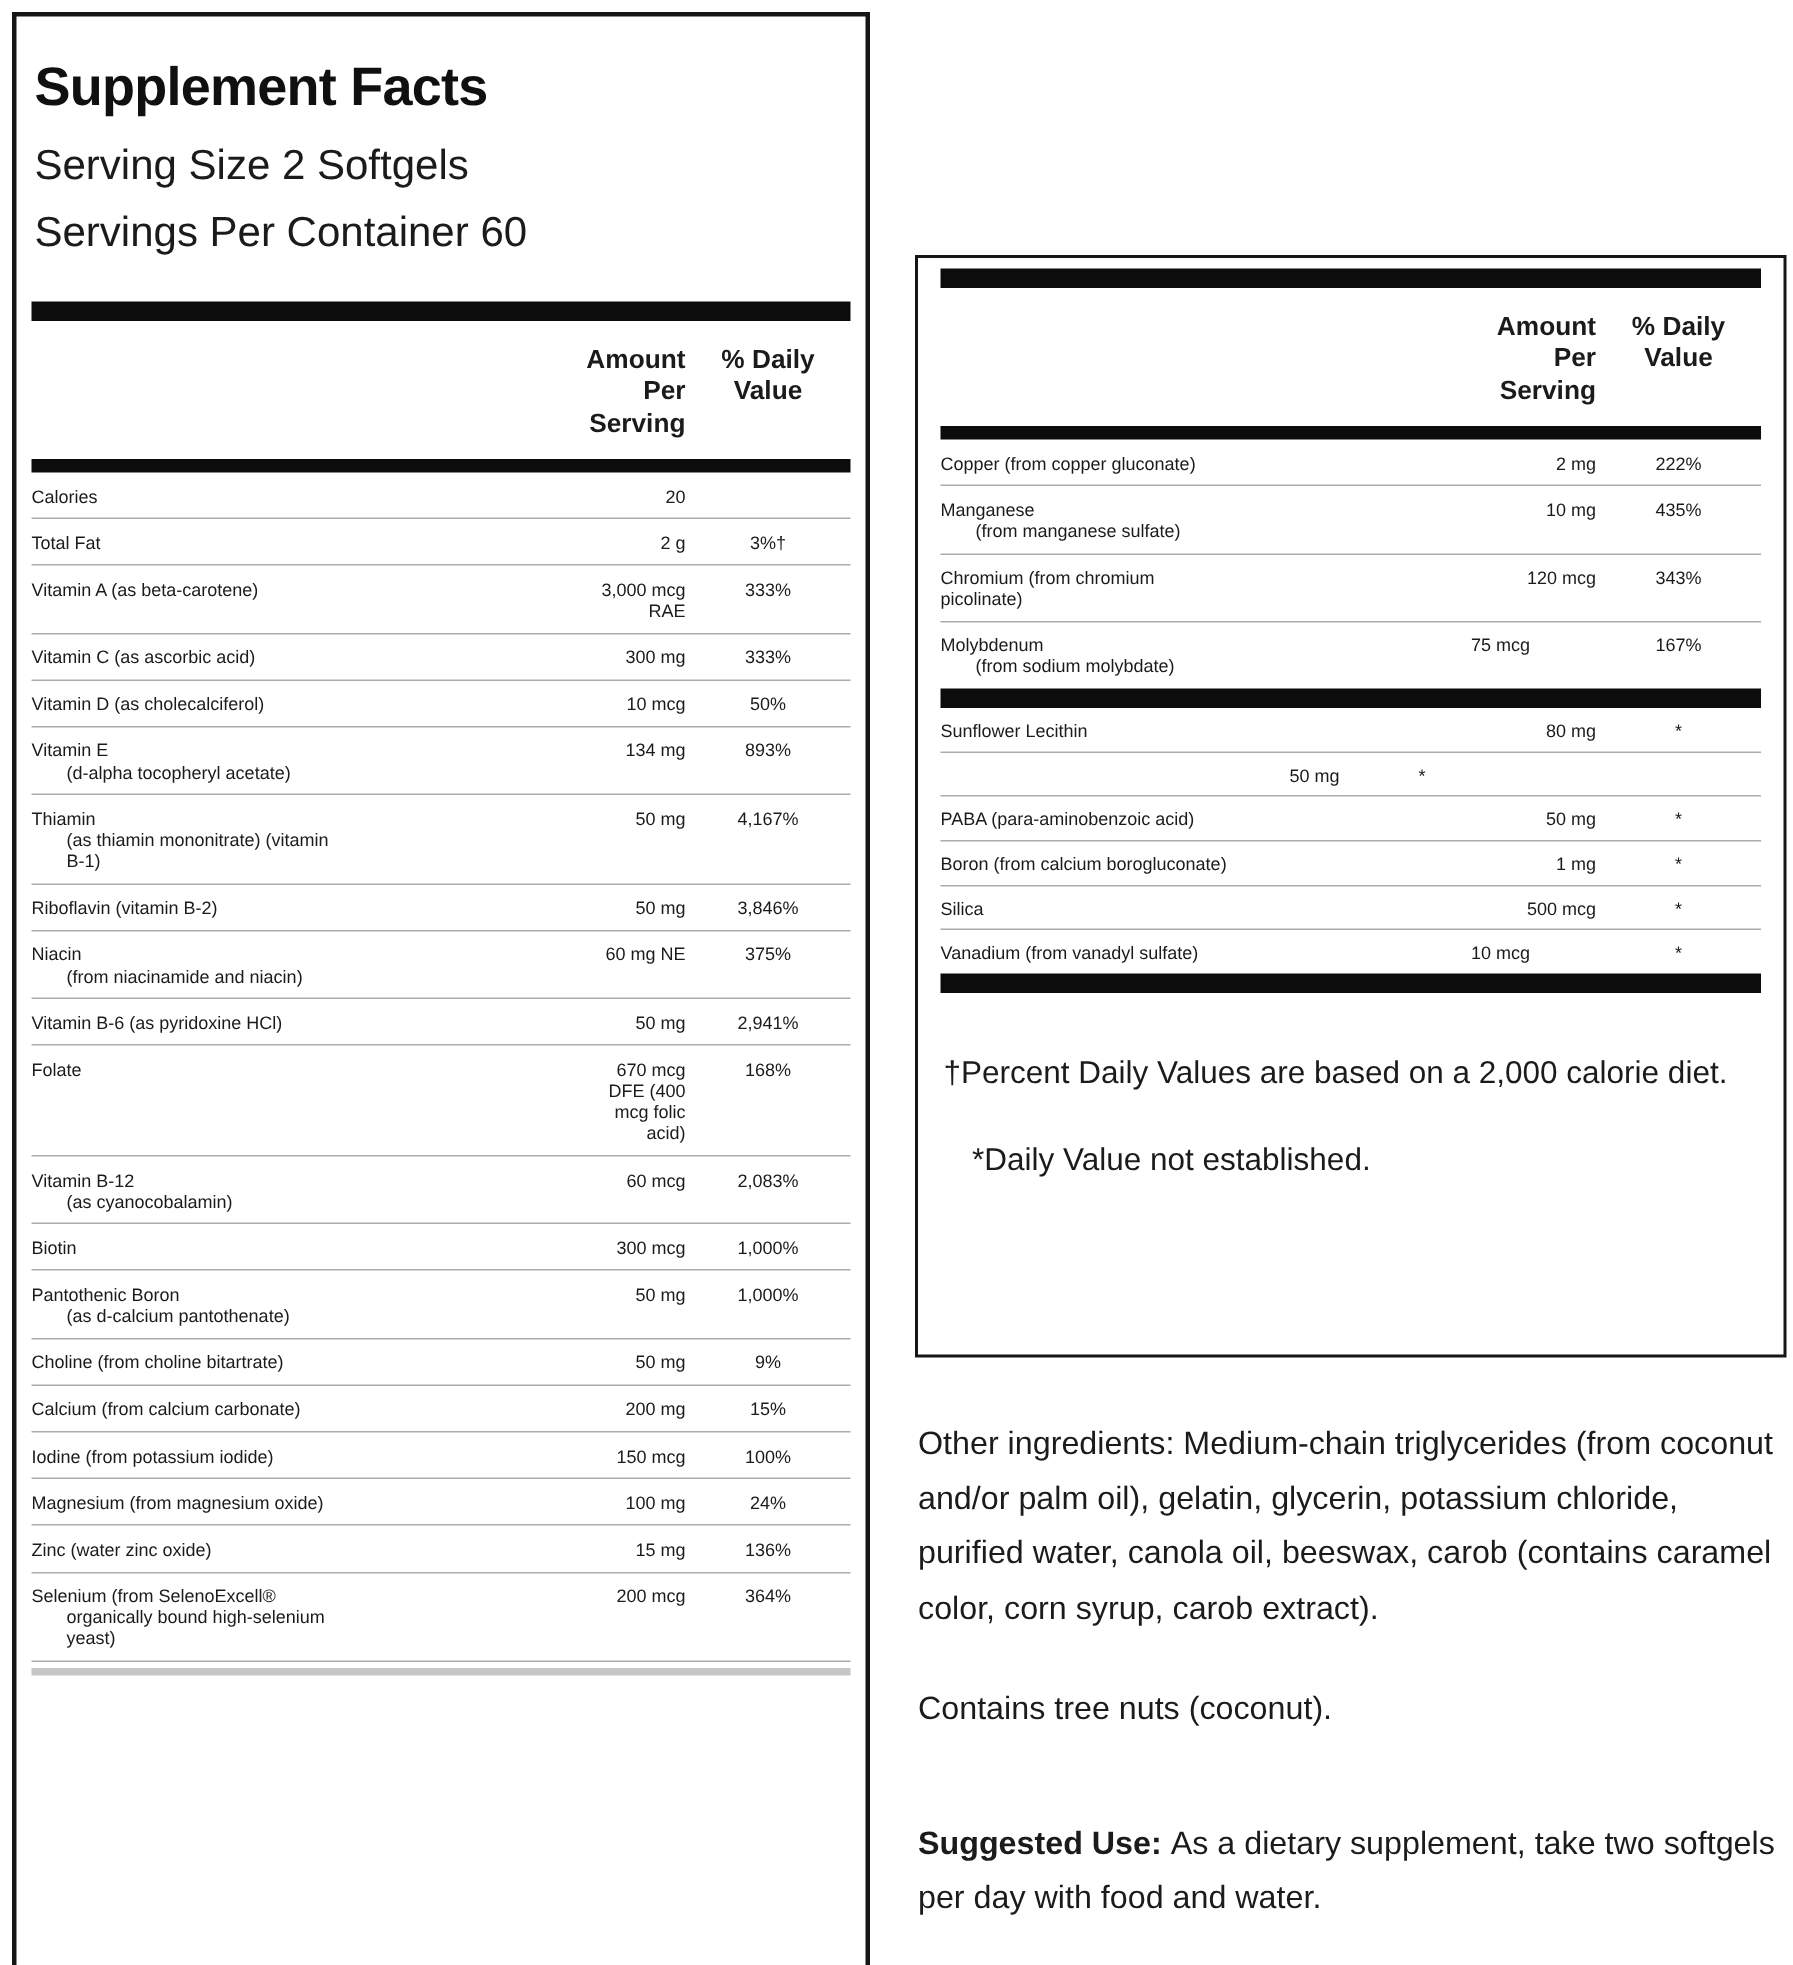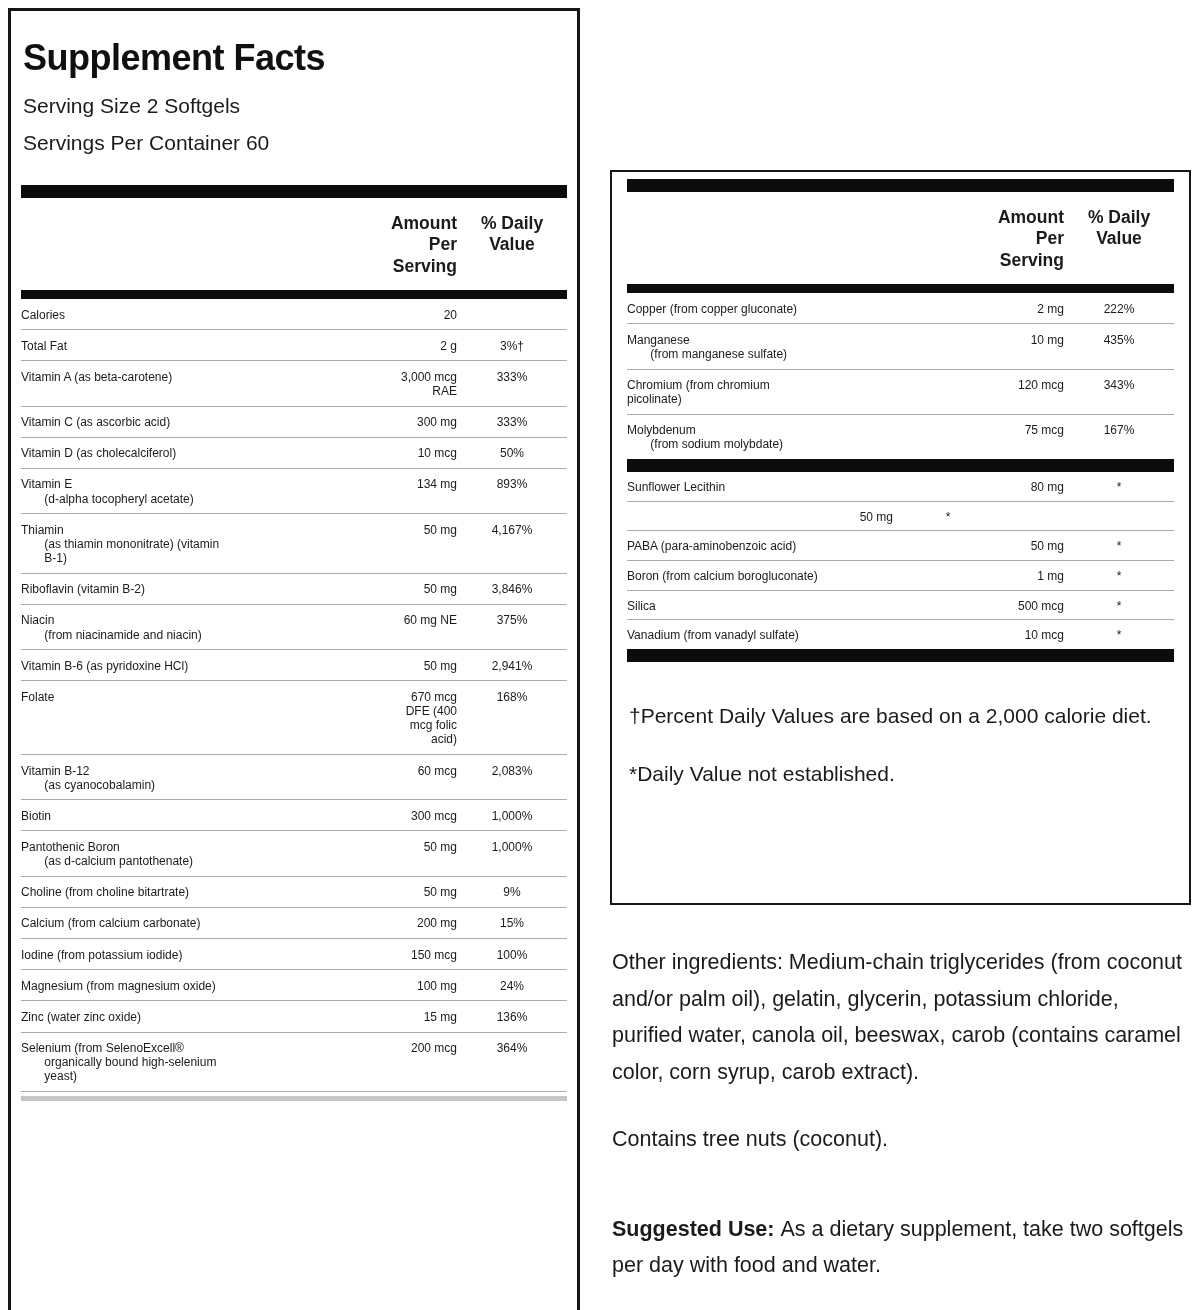--- a/index.html
+++ b/index.html
@@ -7,44 +7,44 @@
     position:relative; width:1195px; height:1310px; overflow:hidden;
     background:#ffffff; color:#1b1b1b;
     font-family:"Liberation Sans", sans-serif;
     -webkit-font-smoothing:antialiased;
   }
   .panel { position:absolute; box-sizing:border-box; background:#fff; }
   .panel.left  { left:8px;  top:8px;   width:572px; height:1400px; border:3px solid #161616; padding:0 10px; }
   .panel.right { left:610px; top:170px; width:581px; height:735px;  border:2px solid #161616; padding:0 15px; }
 
   h1.title { margin:26px 2px 0; font-size:36px; font-weight:700; letter-spacing:-0.5px; color:#101010; }
-  .serv { font-size:21px; margin:15px 2px 0; }
+  .serv { font-size:28px; margin:15px 2px 0; }
   .serv + .serv { margin-top:13px; }
 
   .bar       { background:#0c0c0c; }
   .bar.thick { height:13px; }
   .bar.mid   { height:9px; }
   .left .bar.top { margin-top:30px; }
   .right .bar.top { margin-top:7px; }
 
   .thead { display:flex; padding:15px 0 13px; font-size:17.5px; font-weight:700; line-height:1.22; }
   .thead .amt, .thead .dv { white-space:pre-line; }
 
   .row { display:flex; padding:8.5px 0 7.5px; border-bottom:1.5px solid #ababab; font-size:12px; line-height:1.18;justify-content:center; }
   .cell.name { flex:1 1 auto; white-space:pre-wrap; padding-right:6px; }
   .cell.amt  { width:95px;  flex:0 0 auto; text-align:right;  white-space:pre-line; }
   .cell.dv   { width:110px; flex:0 0 auto; text-align:center; }
-  .right .rows .row:last-child { border-bottom:none; }
+  .right .rows .row:last-child { border-bottom:none;gap:44px; }
   .rows.other .row { padding:8px 0 6.5px; }
 
   .cutoff { height:5px; background:#c6c6c6; margin-top:4px; }
 
   .fnotes { padding:17px 2px 0; }
   .fnote { font-size:21px; line-height:1.45; margin:22px 0 0; }
-  .fnote + .fnote { margin-top:27px; }
+  .fnote + .fnote { margin-top:27px;margin-left:19px; }
 
   .info { position:absolute; left:612px; top:944px; width:578px; }
   .info p { margin:0; font-size:21.5px; line-height:1.7; }
   .info p.gap1 { margin-top:31px; }
   .info p.gap2 { margin-top:53px; }
   .b { font-weight:700; margin-right:6px; }
 </style>
 </head>
 <body>
 

